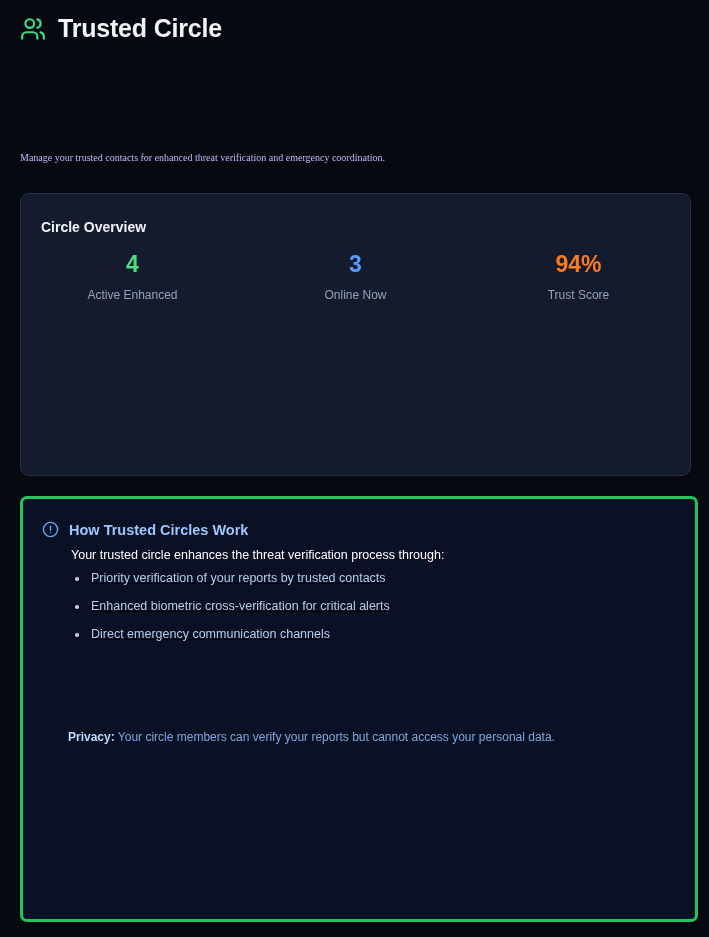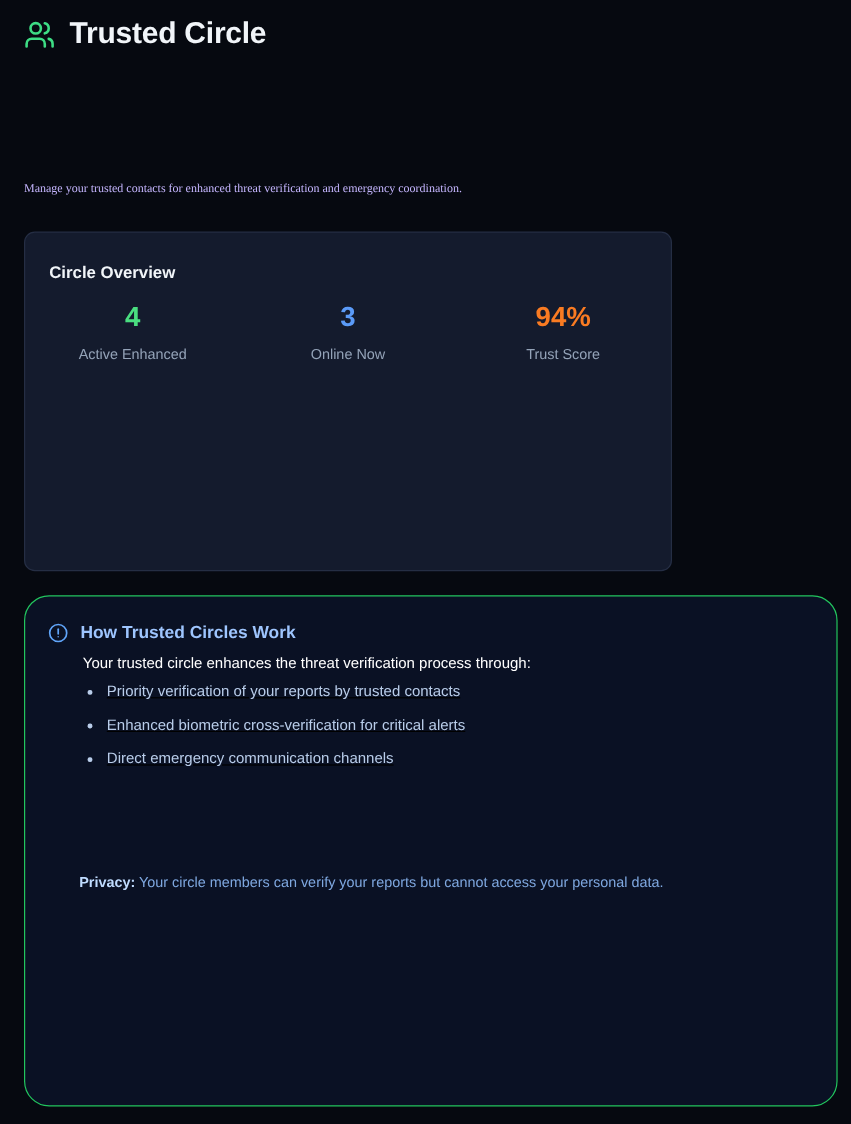--- a/index.html
+++ b/index.html
@@ -52,21 +52,21 @@
     color: #c4b5fd;
     line-height: 1.4;
     font-family: Liberation Serif, serif;
   }
 
   
   .card-overview {
     position: absolute;
     left: 20px;
     top: 193px;
-    width: 540px;
+    width: 671px;
     height: 283px;
     background: #141b2d;
     border: 1px solid #252e44;
     border-radius: 9px;
   }
   .card-title {
     position: absolute;
     left: 20px;
     top: 25px;
     font-size: 14px;
@@ -100,22 +100,22 @@
   .stat-orange { color: #f97b22; }
 
   
   .card-info {
     position: absolute;
     left: 20px;
     top: 496px;
     width: 678px;
     height: 426px;
     background: #0a1124;
-    border: 1px solid #22c55e;
-    border-radius: 21px;
+    border: 3px solid #22c55e;
+    border-radius: 7px;
   }
   .info-head {
     position: absolute;
     left: 19px;
     top: 22px;
     display: flex;
     align-items: center;
     gap: 10px;
   }
   .info-icon {

